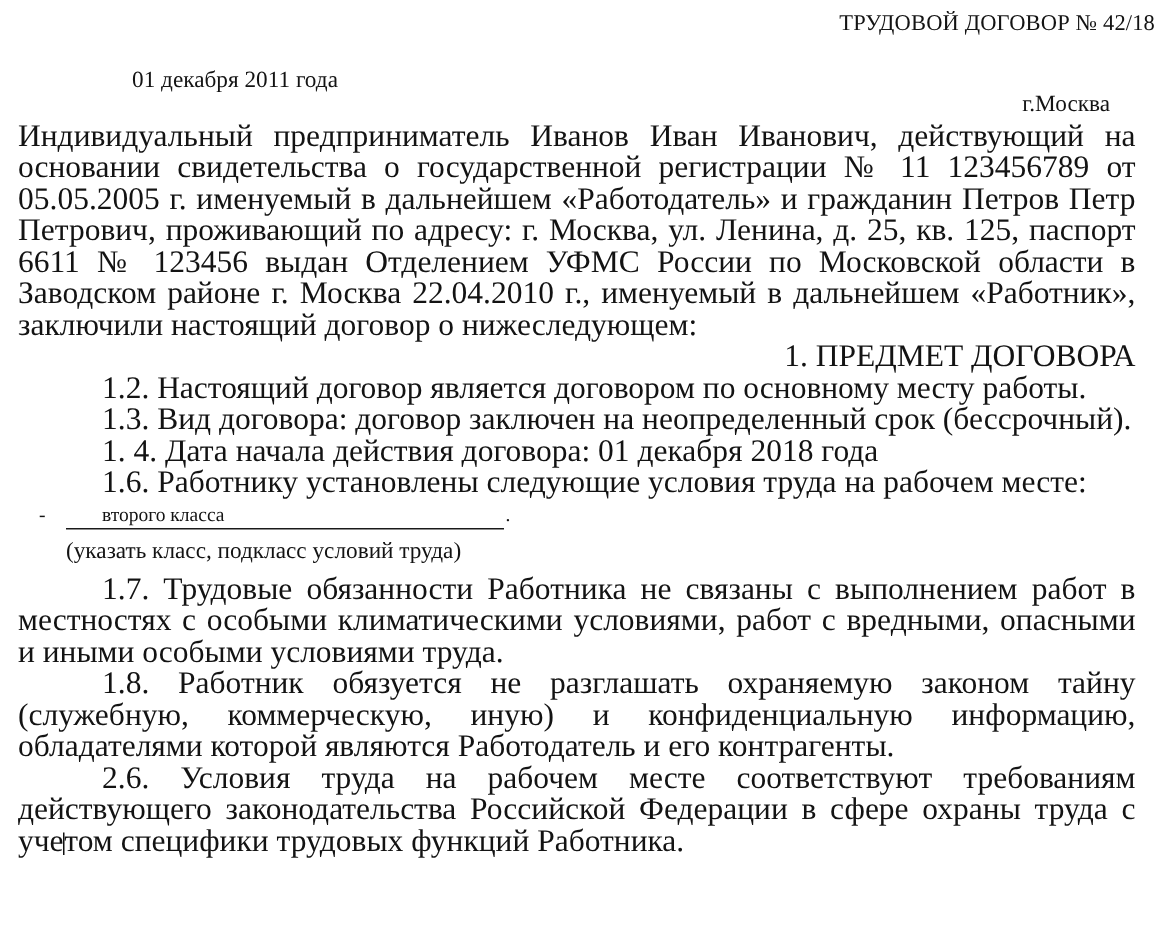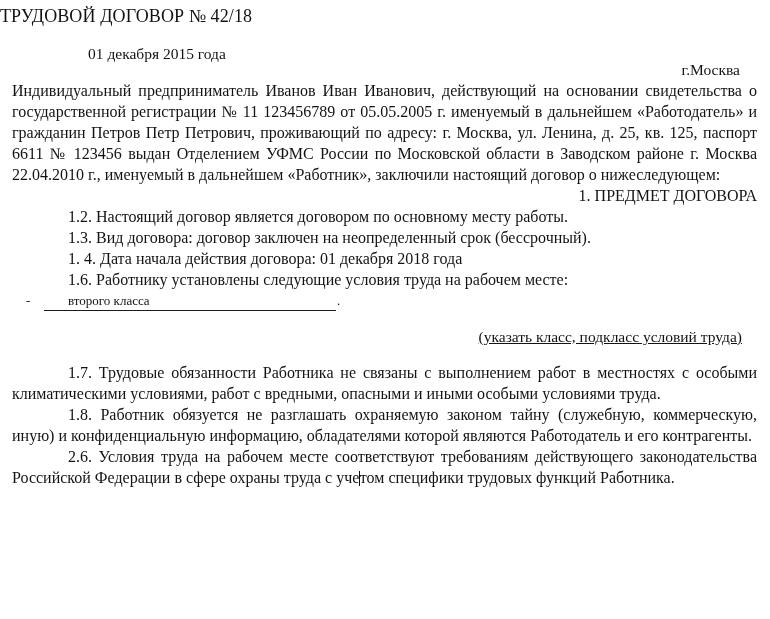--- a/index.html
+++ b/index.html
@@ -25,22 +25,22 @@
     padding: 0;
     background: #ffffff;
   }
 
   
   .doc-title {
     position: absolute;
     left: 0;
     top: 6px;
     width: 770px;
-    text-align: left;
-    font-size: 18px;
+    text-align: right;
+    font-size: 15px;
     line-height: 20px;
     letter-spacing: 0.1px;
     white-space: nowrap;
   }
 
   
   .meta-row {
     position: absolute;
     left: 12px;
     top: 43px;
@@ -68,21 +68,21 @@
     left: 12px;
     top: 80px;
     width: 745px;
     font-size: 15.5px;
     line-height: 21px;
   }
 
   p.para {
     margin: 0;
     padding: 0;
-    font-size: 16px;
+    font-size: 21px;
     line-height: 21px;
   }
 
   
   p.preamble {
     text-align: justify;
     text-align-last: left;
     text-indent: 0;
   }
 
@@ -129,50 +129,49 @@
     line-height: 19px;
     vertical-align: baseline;
   }
   .fill-tail {
     display: inline-block;
     padding-left: 1px;
   }
 
   
   p.fill-hint {
-    margin: 15px;
+    margin: 4px;
     padding: 0;
     text-indent: 0;
     padding-left: 28px;
     font-size: 15.5px;
     line-height: 21px;
-    text-align: right;
-    white-space: nowrap;
-    text-decoration: underline;
+    text-align: left;
+    white-space: nowrap;
   }
 
   
   .text-caret {
     display: inline-block;
     width: 1.5px;
     height: 15px;
     background: #111111;
     vertical-align: -3px;
     margin: 0 -0.5px;
   }
 </style>
 </head>
 <body>
 
 <div class="page">
 
   <div class="doc-title">ТРУДОВОЙ ДОГОВОР № 42/18</div>
 
   <div class="meta-row">
-    <span class="meta-date">01 декабря 2015 года</span>
+    <span class="meta-date">01 декабря 2011 года</span>
     <span class="meta-city">г.Москва</span>
   </div>
 
   <div class="body-block">
 
     <p class="para preamble">Индивидуальный предприниматель Иванов Иван Иванович, действующий на основании свидетельства о государственной регистрации № 11 123456789 от 05.05.2005 г. именуемый в дальнейшем «Работодатель» и гражданин Петров Петр Петрович, проживающий по адресу: г. Москва, ул. Ленина, д. 25, кв. 125, паспорт 6611 № 123456 выдан Отделением УФМС России по Московской области в Заводском районе г. Москва 22.04.2010 г., именуемый в дальнейшем «Работник», заключили настоящий договор о нижеследующем:</p>
 
     <p class="para section-heading">1. ПРЕДМЕТ ДОГОВОРА</p>
 
 

